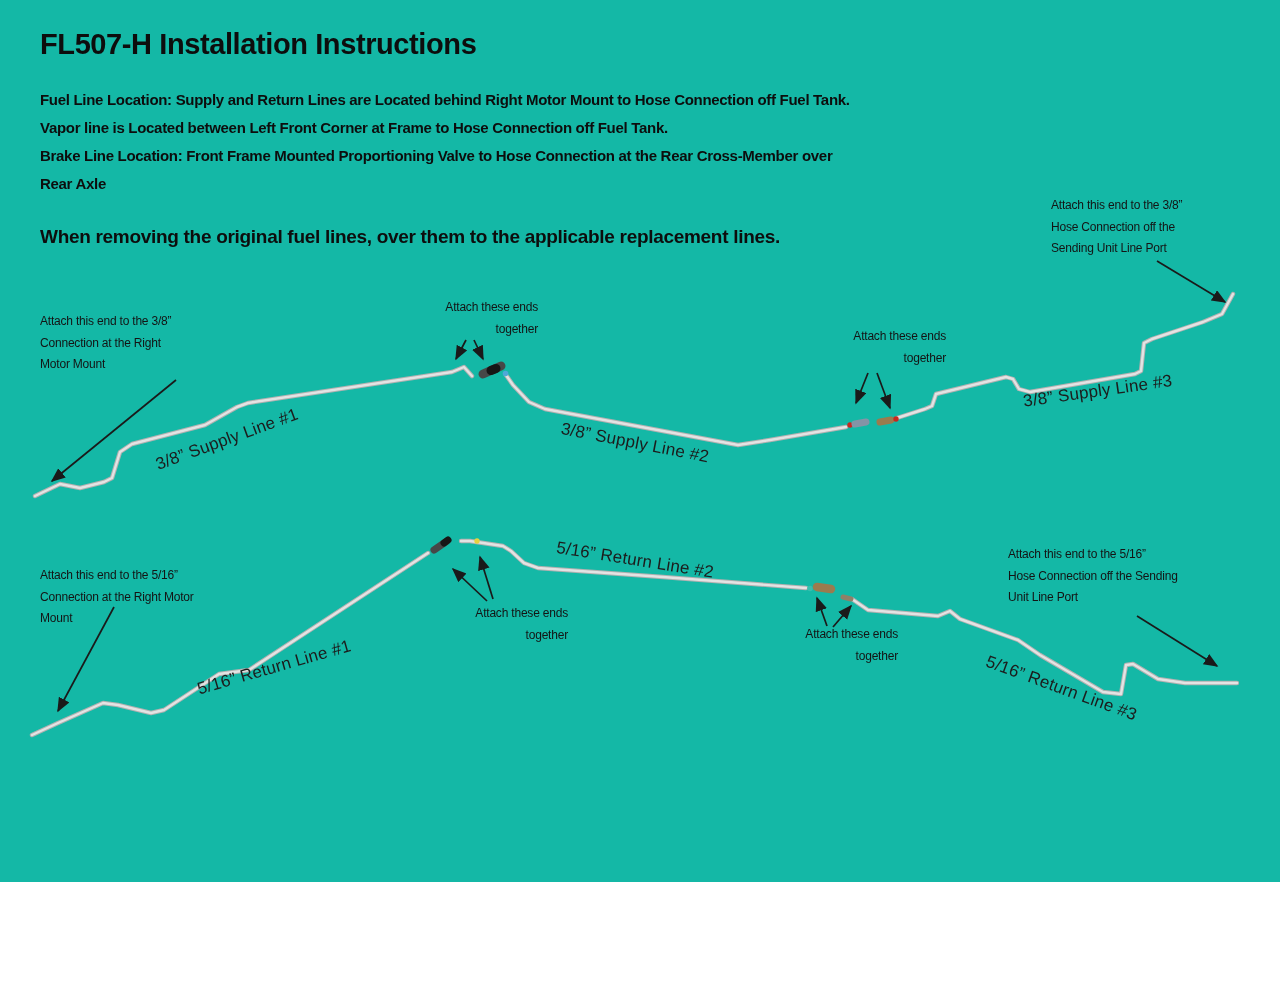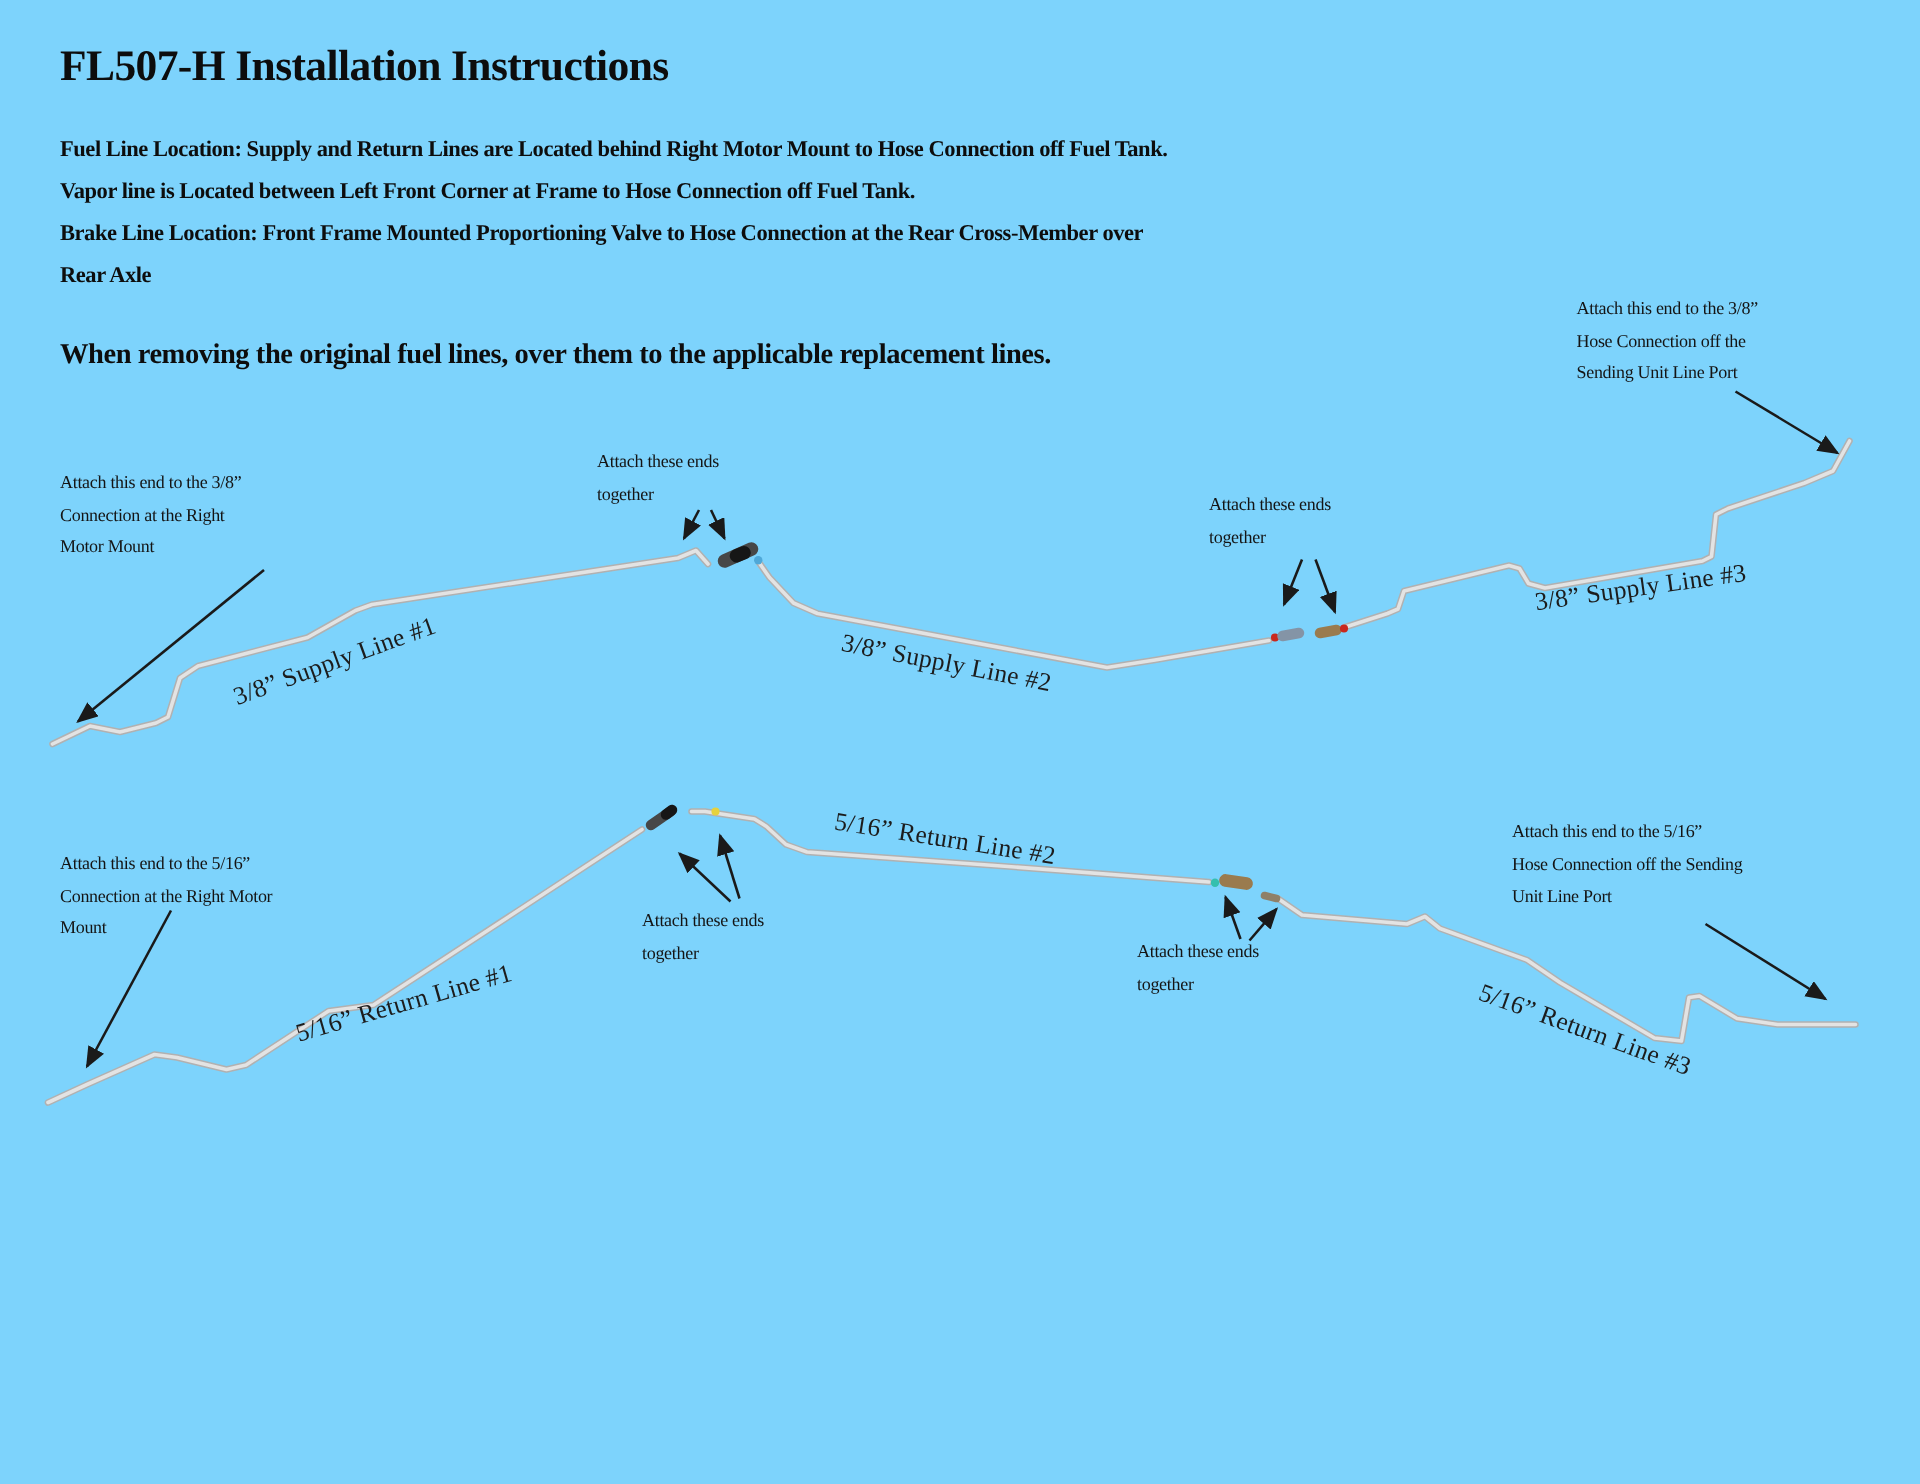--- a/index.html
+++ b/index.html
@@ -1,19 +1,19 @@
 <!DOCTYPE html>
 <html><head>
 <meta charset="utf-8">
 <style>
   * { margin:0; padding:0; box-sizing:border-box; }
   html,body { background:#ffffff; }
   .page {
-    position:relative; width:1280px; height:989px; background:#7dd3fc;
-    font-family:Liberation Serif, serif; color:#111; overflow:hidden;
+    position:relative; width:1280px; height:882px; background:#14b8a6;
+    font-family:Liberation Sans, sans-serif; color:#111; overflow:hidden;
   }
   .title {
     position:absolute; left:40px; top:28px;
     font-size:29px; font-weight:700; letter-spacing:-0.4px; color:#0d0d0d;
   }
   .intro {
     position:absolute; left:40px; top:86px; width:1210px;
     font-size:15px; font-weight:700; line-height:28px; letter-spacing:-0.3px;
     white-space:pre-line; color:#0d0d0d;
   }
@@ -23,21 +23,21 @@
   }
   .footer-note {
     position:absolute; left:40px; top:876px; width:1100px;
     font-size:17.5px; font-weight:700; line-height:27px; letter-spacing:-0.3px;
     white-space:pre-line; color:#0d0d0d;
   }
   .ann {
     position:absolute; font-size:12px; line-height:21.5px; letter-spacing:-0.2px;
     white-space:pre-line; color:#141414;
   }
-  .ann.center { text-align:left; }
+  .ann.center { text-align:right; }
   .line-label {
     position:absolute; font-size:17px; color:#1c1c1c; white-space:nowrap;
     letter-spacing:0.2px; transform-origin:0 0;
   }
   svg.diagram { position:absolute; left:0; top:0; }
   .tube-under { fill:none; stroke:#b1b1b1; stroke-width:4.4; stroke-linejoin:round; stroke-linecap:round; }
   .tube-over  { fill:none; stroke:#e3e3e3; stroke-width:2.4; stroke-linejoin:round; stroke-linecap:round; }
   .ptr { stroke:#1a1a1a; stroke-width:1.7; fill:none; }
   .fitting { stroke-linecap:round; }
   .band { stroke-linecap:round; }

